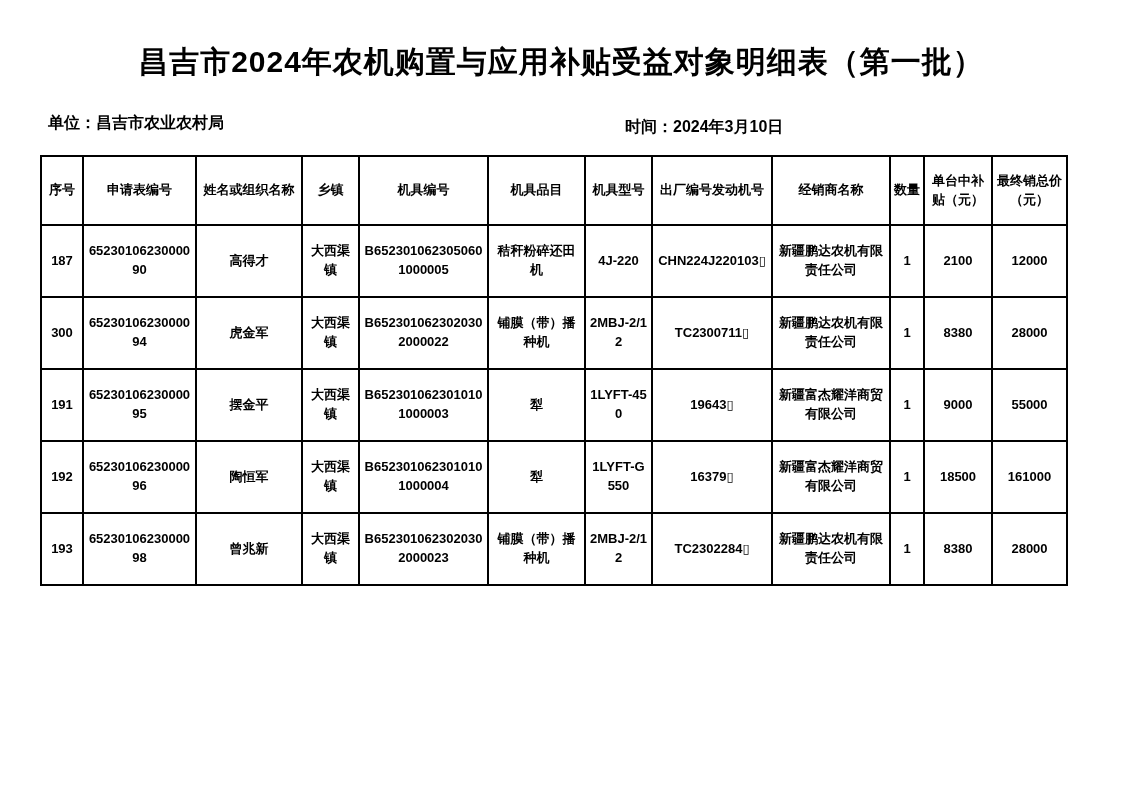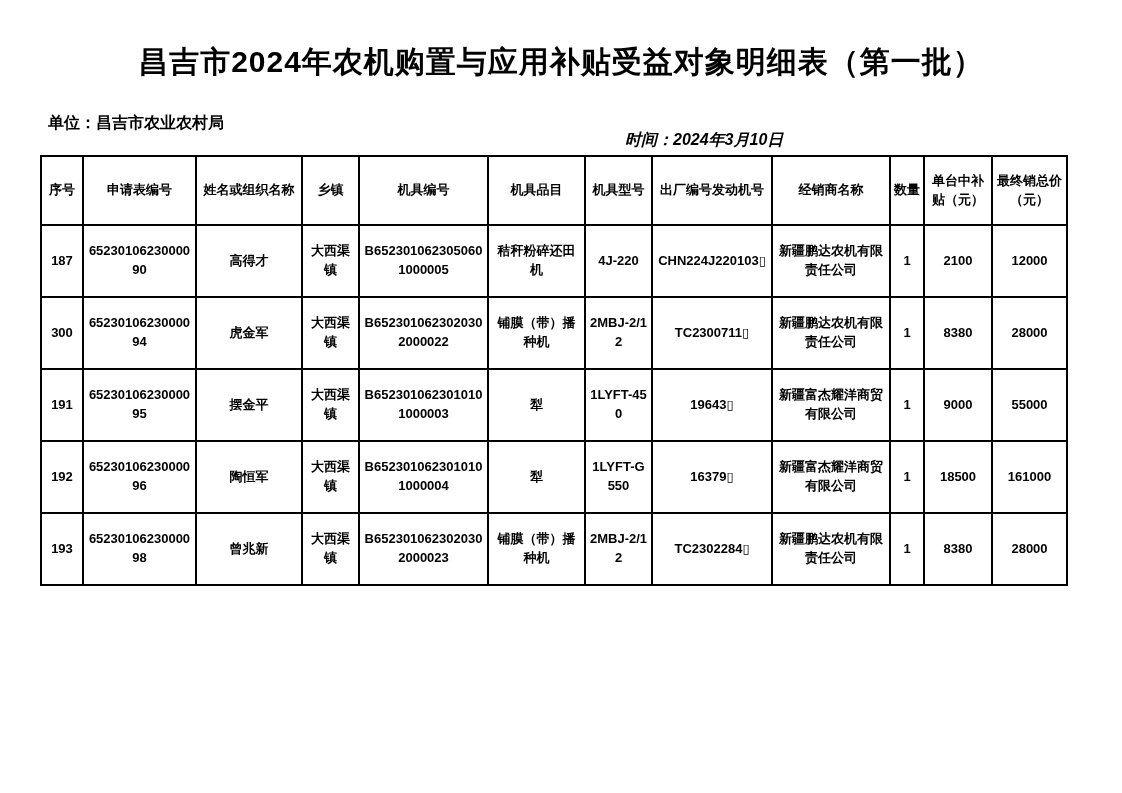--- a/index.html
+++ b/index.html
@@ -25,21 +25,21 @@
   }
   .meta {
     position: relative;
     height: 26px;
     margin-top: 30px;
     margin-bottom: 16px;
     font-size: 16px;
     font-weight: bold;
   }
   .meta .unit-label { position: absolute; left: 48px; top: 0; }
-  .meta .date-label { position: absolute; left: 625px; top: 17px; font-style: italic; }
+  .meta .date-label { position: absolute; left: 625px; top: 4px; }
   table.grid {
     border-collapse: collapse;
     table-layout: fixed;
     margin-left: 40px;
     width: 1026px;
     border: 2px solid #000;
   }
   table.grid th, table.grid td {
     border: 2px solid #000;
     text-align: center;

